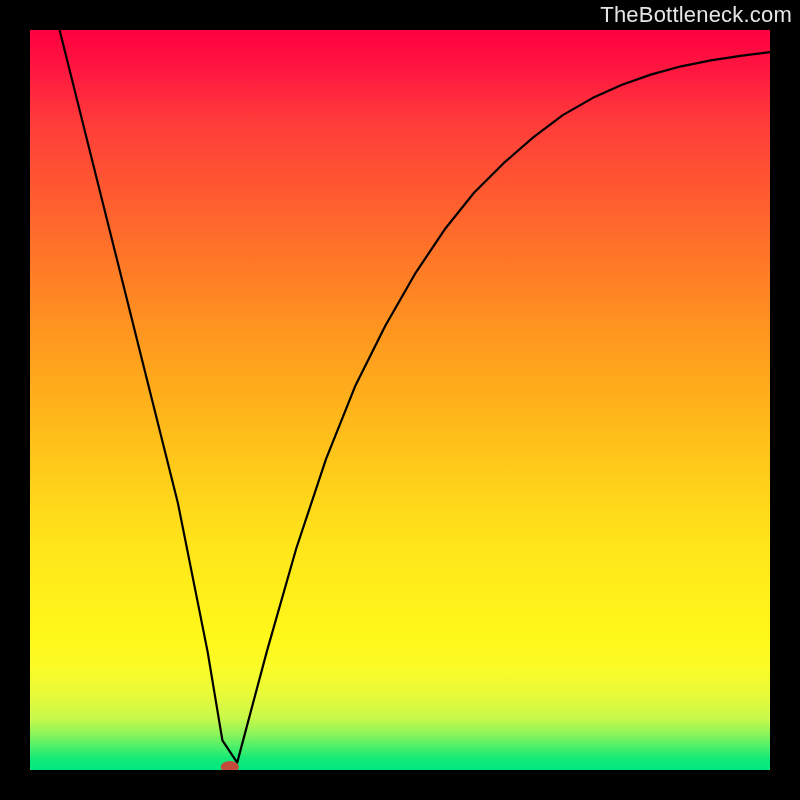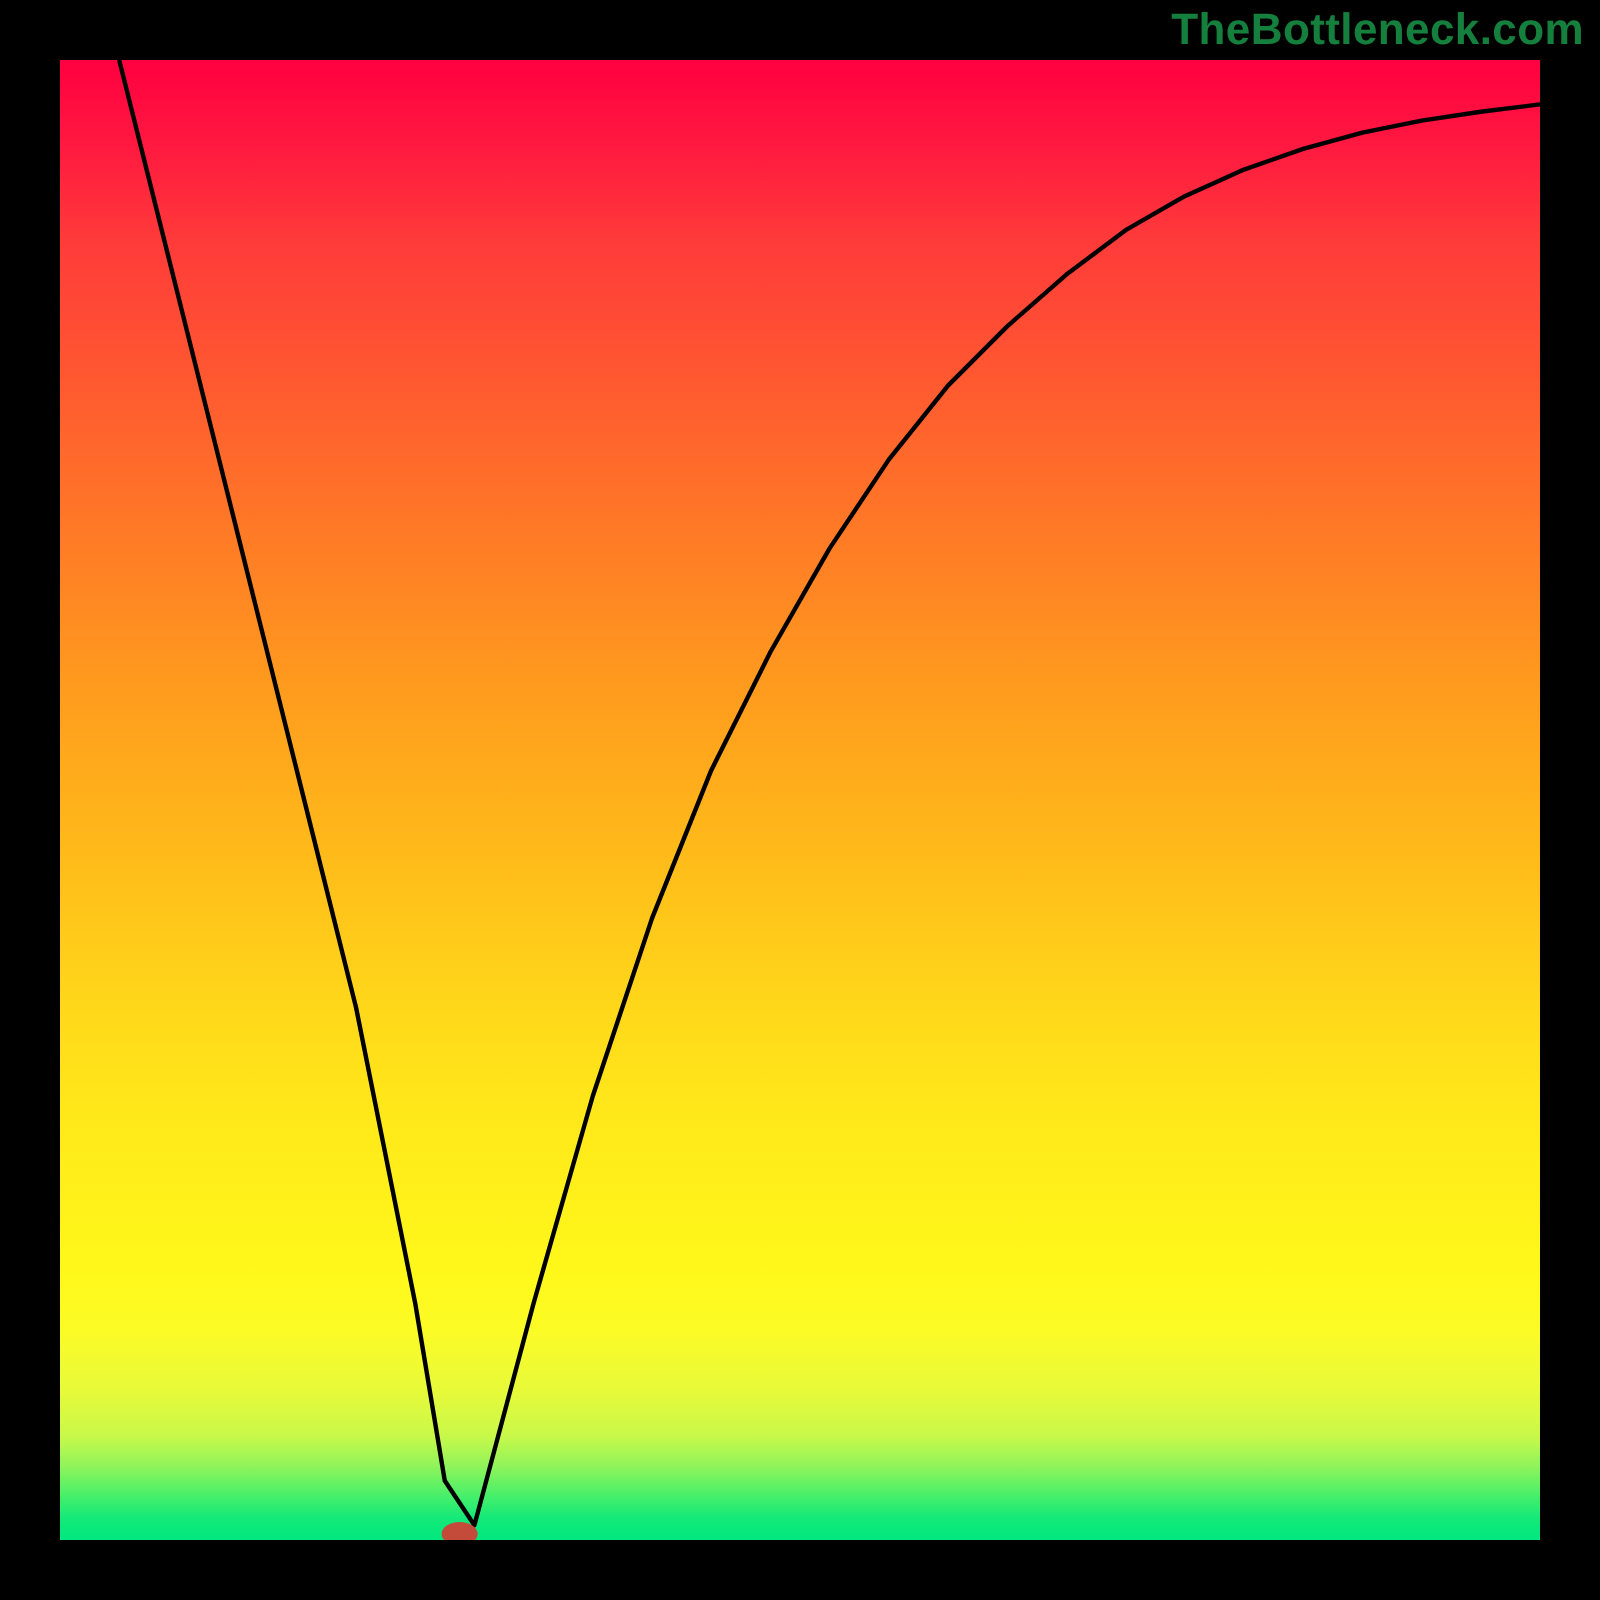--- a/index.html
+++ b/index.html
@@ -63,24 +63,24 @@
     stroke-linejoin: round;
   }
   .marker {
     fill: #c44a3a;
     stroke: none;
   }
   .watermark {
     position: absolute;
     top: 2px;
     right: 8px;
-    color: #15803d;
+    color: #e5e5e5;
     font-size: 22px;
     letter-spacing: 0.2px;
-    font-weight: 700;
+    font-weight: 400;
     user-select: none;
   }
 </style>
 </head>
 <body>
 
 <div class="frame">
   <div class="plot-area">
     <div class="gradient-bg"></div>
     <svg class="curve-svg" viewBox="0 0 740 740" preserveAspectRatio="none">

